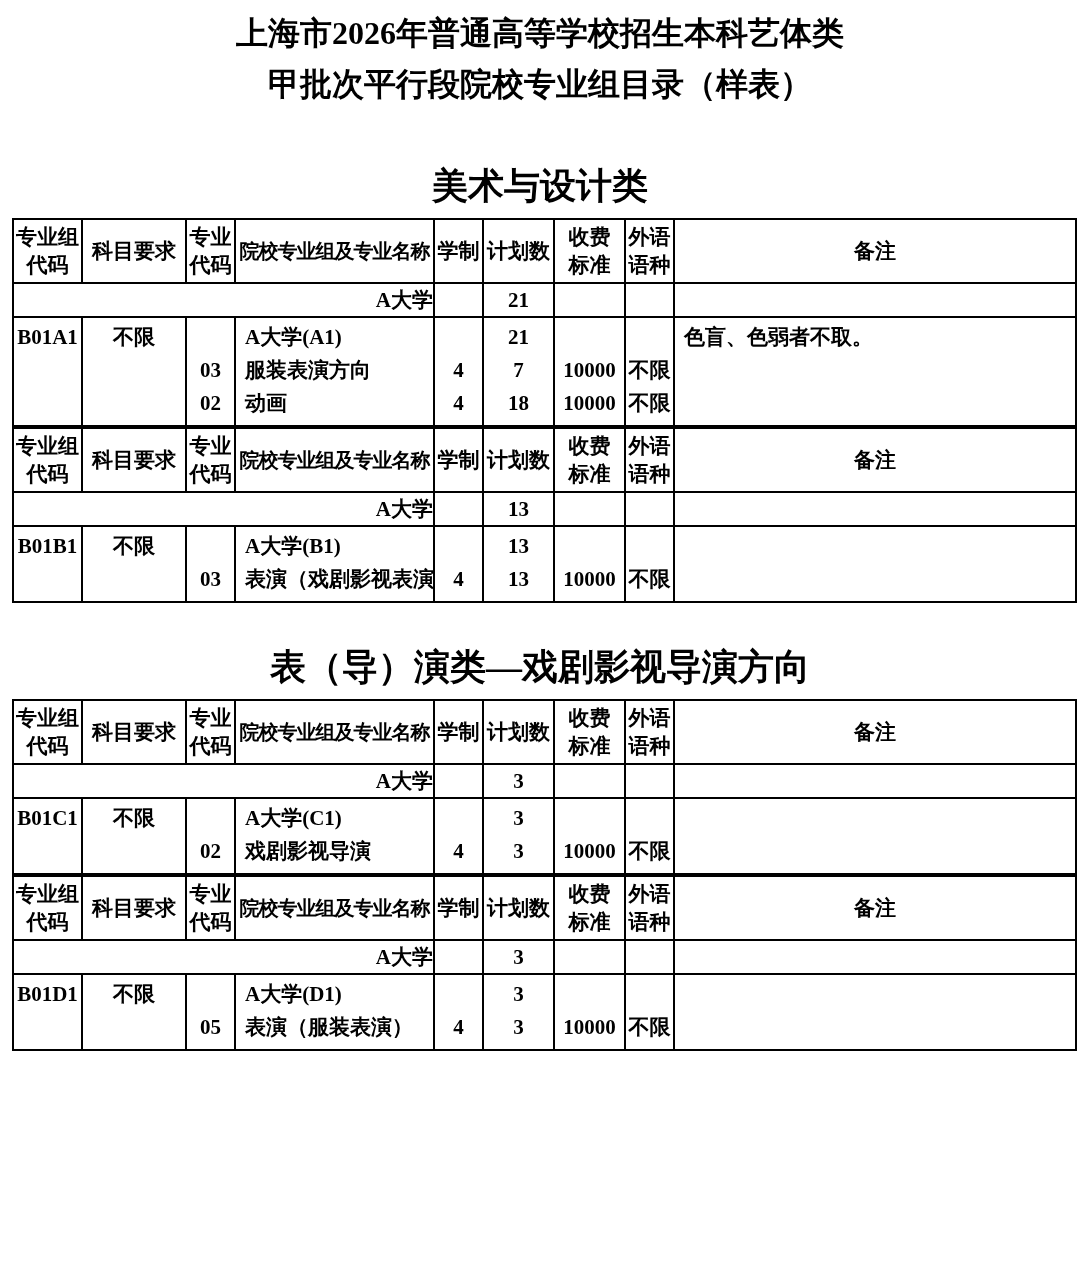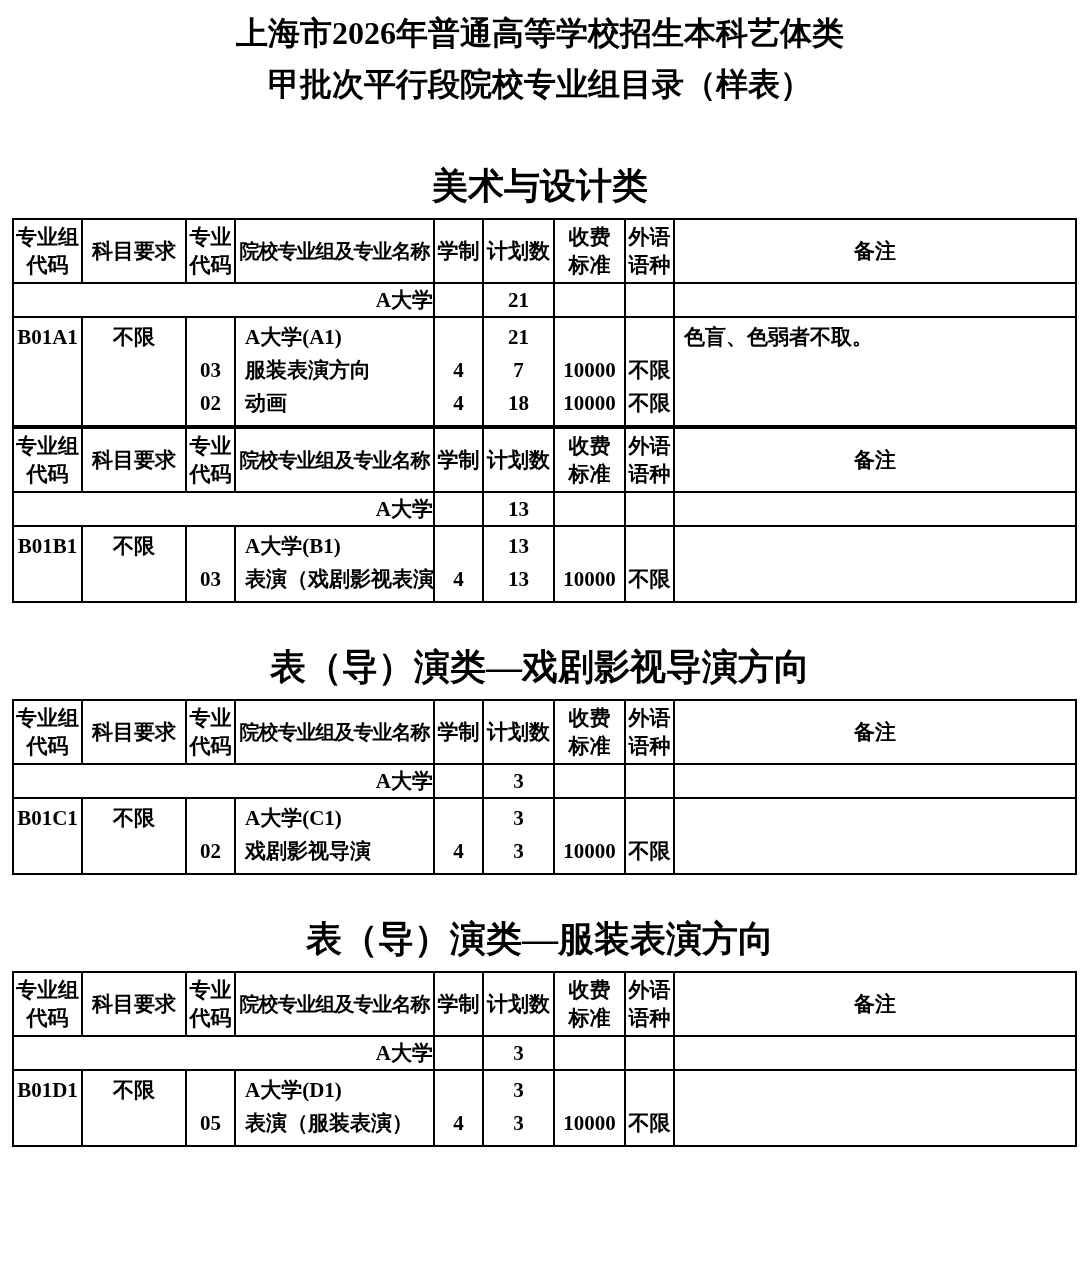--- a/index.html
+++ b/index.html
@@ -317,21 +317,20 @@
         </td>
         <td class="remark-col">
             <div class="ln"></div>
           </td>
       </tr>
     </tbody>
   </table>
 </div>
 
 <div>
-  <div class="section-heading">表（导）演类—服装表演方向</div>
   <table class="catalog">
     <colgroup>
       <col style="width:69px">
         <col style="width:104px">
         <col style="width:49px">
         <col style="width:199px">
       <col style="width:49px">
         <col style="width:71px">
         <col style="width:71px">
         <col style="width:49px">

